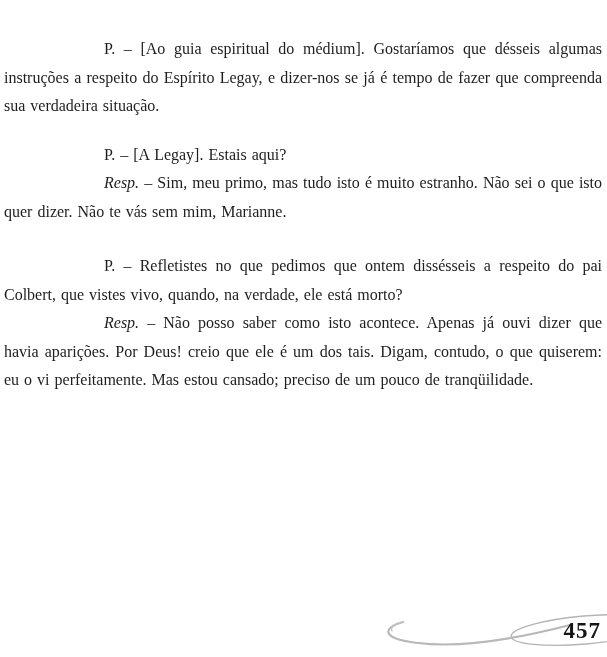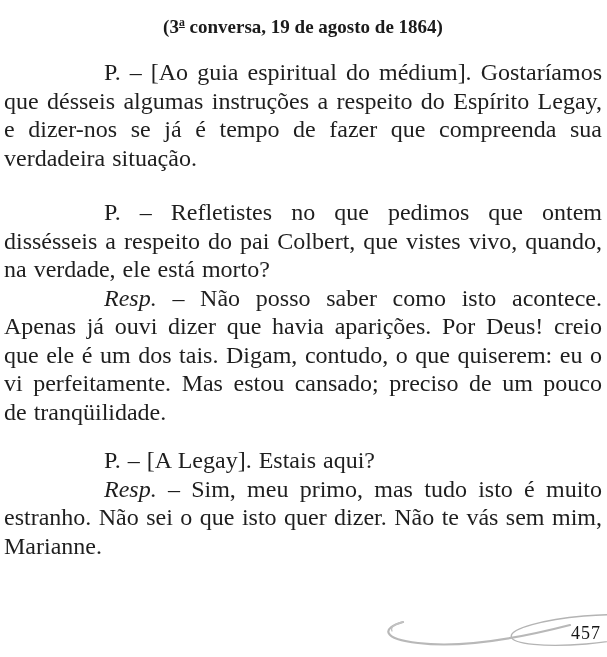--- a/index.html
+++ b/index.html
@@ -25,22 +25,22 @@
     line-height: 29px;
     color: #1b1b1b;
   }
   .ordinal {
     font-size: 0.62em;
     vertical-align: super;
     text-decoration: underline;
     line-height: 0;
   }
   .dialogue {
-    margin-top: 17px;
-    font-size: 24px;
+    margin-top: 23px;
+    font-size: 16px;
     line-height: 28.5px;
     font-family: Liberation Serif, serif;
   }
   .group-2 { margin-top: 20px; }
   .group-3 { margin-top: 26px; }
   .para {
     margin: 0;
     text-align: justify;
     text-indent: 100px;
     word-spacing: 1px;
@@ -48,46 +48,46 @@
   .lead-italic { font-style: italic; }
   .flourish {
     position: absolute;
     left: 0;
     bottom: 0;
   }
   .page-number {
     position: absolute;
     right: 6px;
     bottom: 13px;
-    font-size: 18px;
+    font-size: 23px;
     color: #151515;
     letter-spacing: 1px;
+    font-weight: bold;
   }
 </style>
 </head>
 <body>
 
 <div class="page">
 
-  <div class="heading"><span>(3</span><span class="ordinal">a</span><span> conversa, 19 de agosto de 1864)</span></div>
 
   <div class="dialogue">
 
     <div class="group group-1">
       <p class="para"><span class="lead">P.</span><span> – [Ao guia espiritual do médium]. Gostaríamos que désseis algumas instruções a respeito do Espírito Legay, e dizer-nos se já é tempo de fazer que compreenda sua verdadeira situação.</span></p>
     </div>
 
+    <div class="group group-2">
+      <p class="para"><span class="lead">P.</span><span> – [A Legay]. Estais aqui?</span></p>
+      <p class="para"><span class="lead lead-italic">Resp.</span><span> – Sim, meu primo, mas tudo isto é muito estranho. Não sei o que isto quer dizer. Não te vás sem mim, Marianne.</span></p>
+    </div>
+
     <div class="group group-3">
       <p class="para"><span class="lead">P.</span><span> – Refletistes no que pedimos que ontem dissésseis a respeito do pai Colbert, que vistes vivo, quando, na verdade, ele está morto?</span></p>
       <p class="para"><span class="lead lead-italic">Resp.</span><span> – Não posso saber como isto acontece. Apenas já ouvi dizer que havia aparições. Por Deus! creio que ele é um dos tais. Digam, contudo, o que quiserem: eu o vi perfeitamente. Mas estou cansado; preciso de um pouco de tranqüilidade.</span></p>
-    </div>
-
-    <div class="group group-2">
-      <p class="para"><span class="lead">P.</span><span> – [A Legay]. Estais aqui?</span></p>
-      <p class="para"><span class="lead lead-italic">Resp.</span><span> – Sim, meu primo, mas tudo isto é muito estranho. Não sei o que isto quer dizer. Não te vás sem mim, Marianne.</span></p>
     </div>
 
   </div>
 
   <svg class="flourish" width="607" height="54" viewBox="0 0 607 54" aria-hidden="true">
     <g fill="none" stroke="#b4b4b4">
       <ellipse cx="585" cy="27" rx="74" ry="14" stroke-width="1.4" transform="rotate(-5 585 27)"></ellipse>
       <path d="M 403 19 C 381 25 382 36 418 40 C 458 45 508 38 570 22" stroke-width="2.2" stroke-linecap="round" stroke="#b8b8b8"></path>
       <path d="M 403 19 C 395 21 390 24 392 28" stroke-width="1.3" stroke-linecap="round" stroke="#c2c2c2"></path>
     </g>

